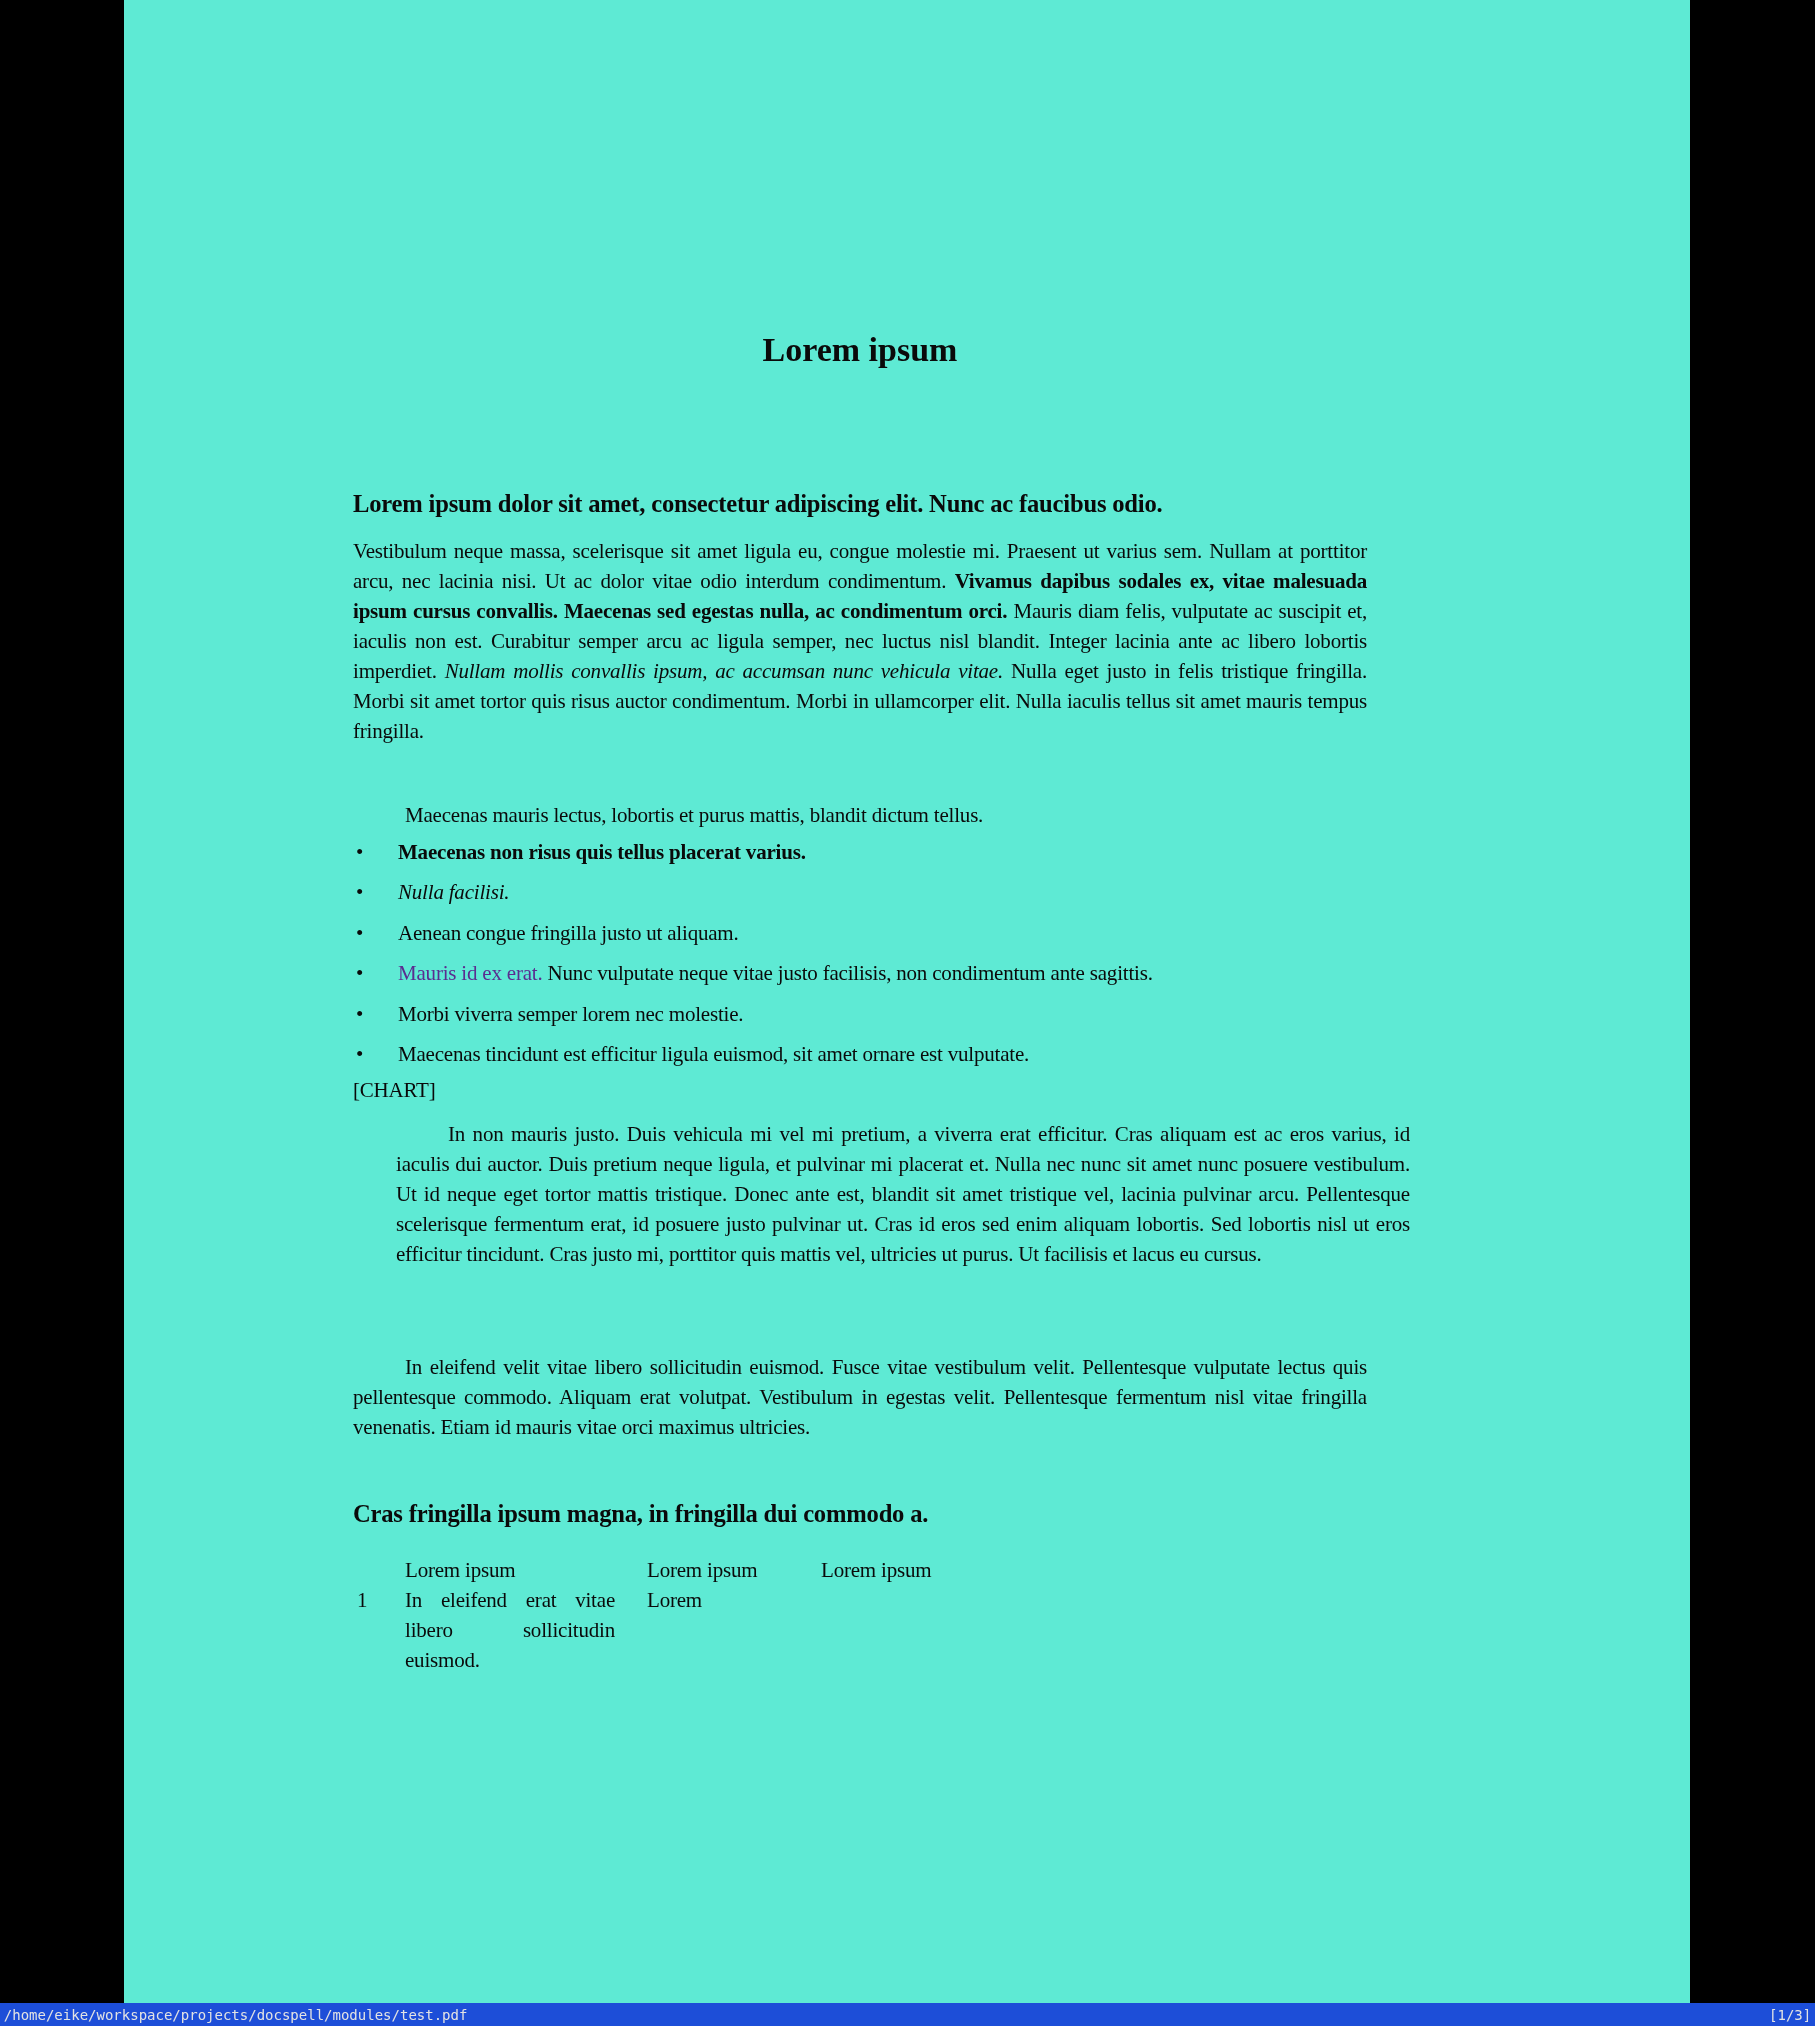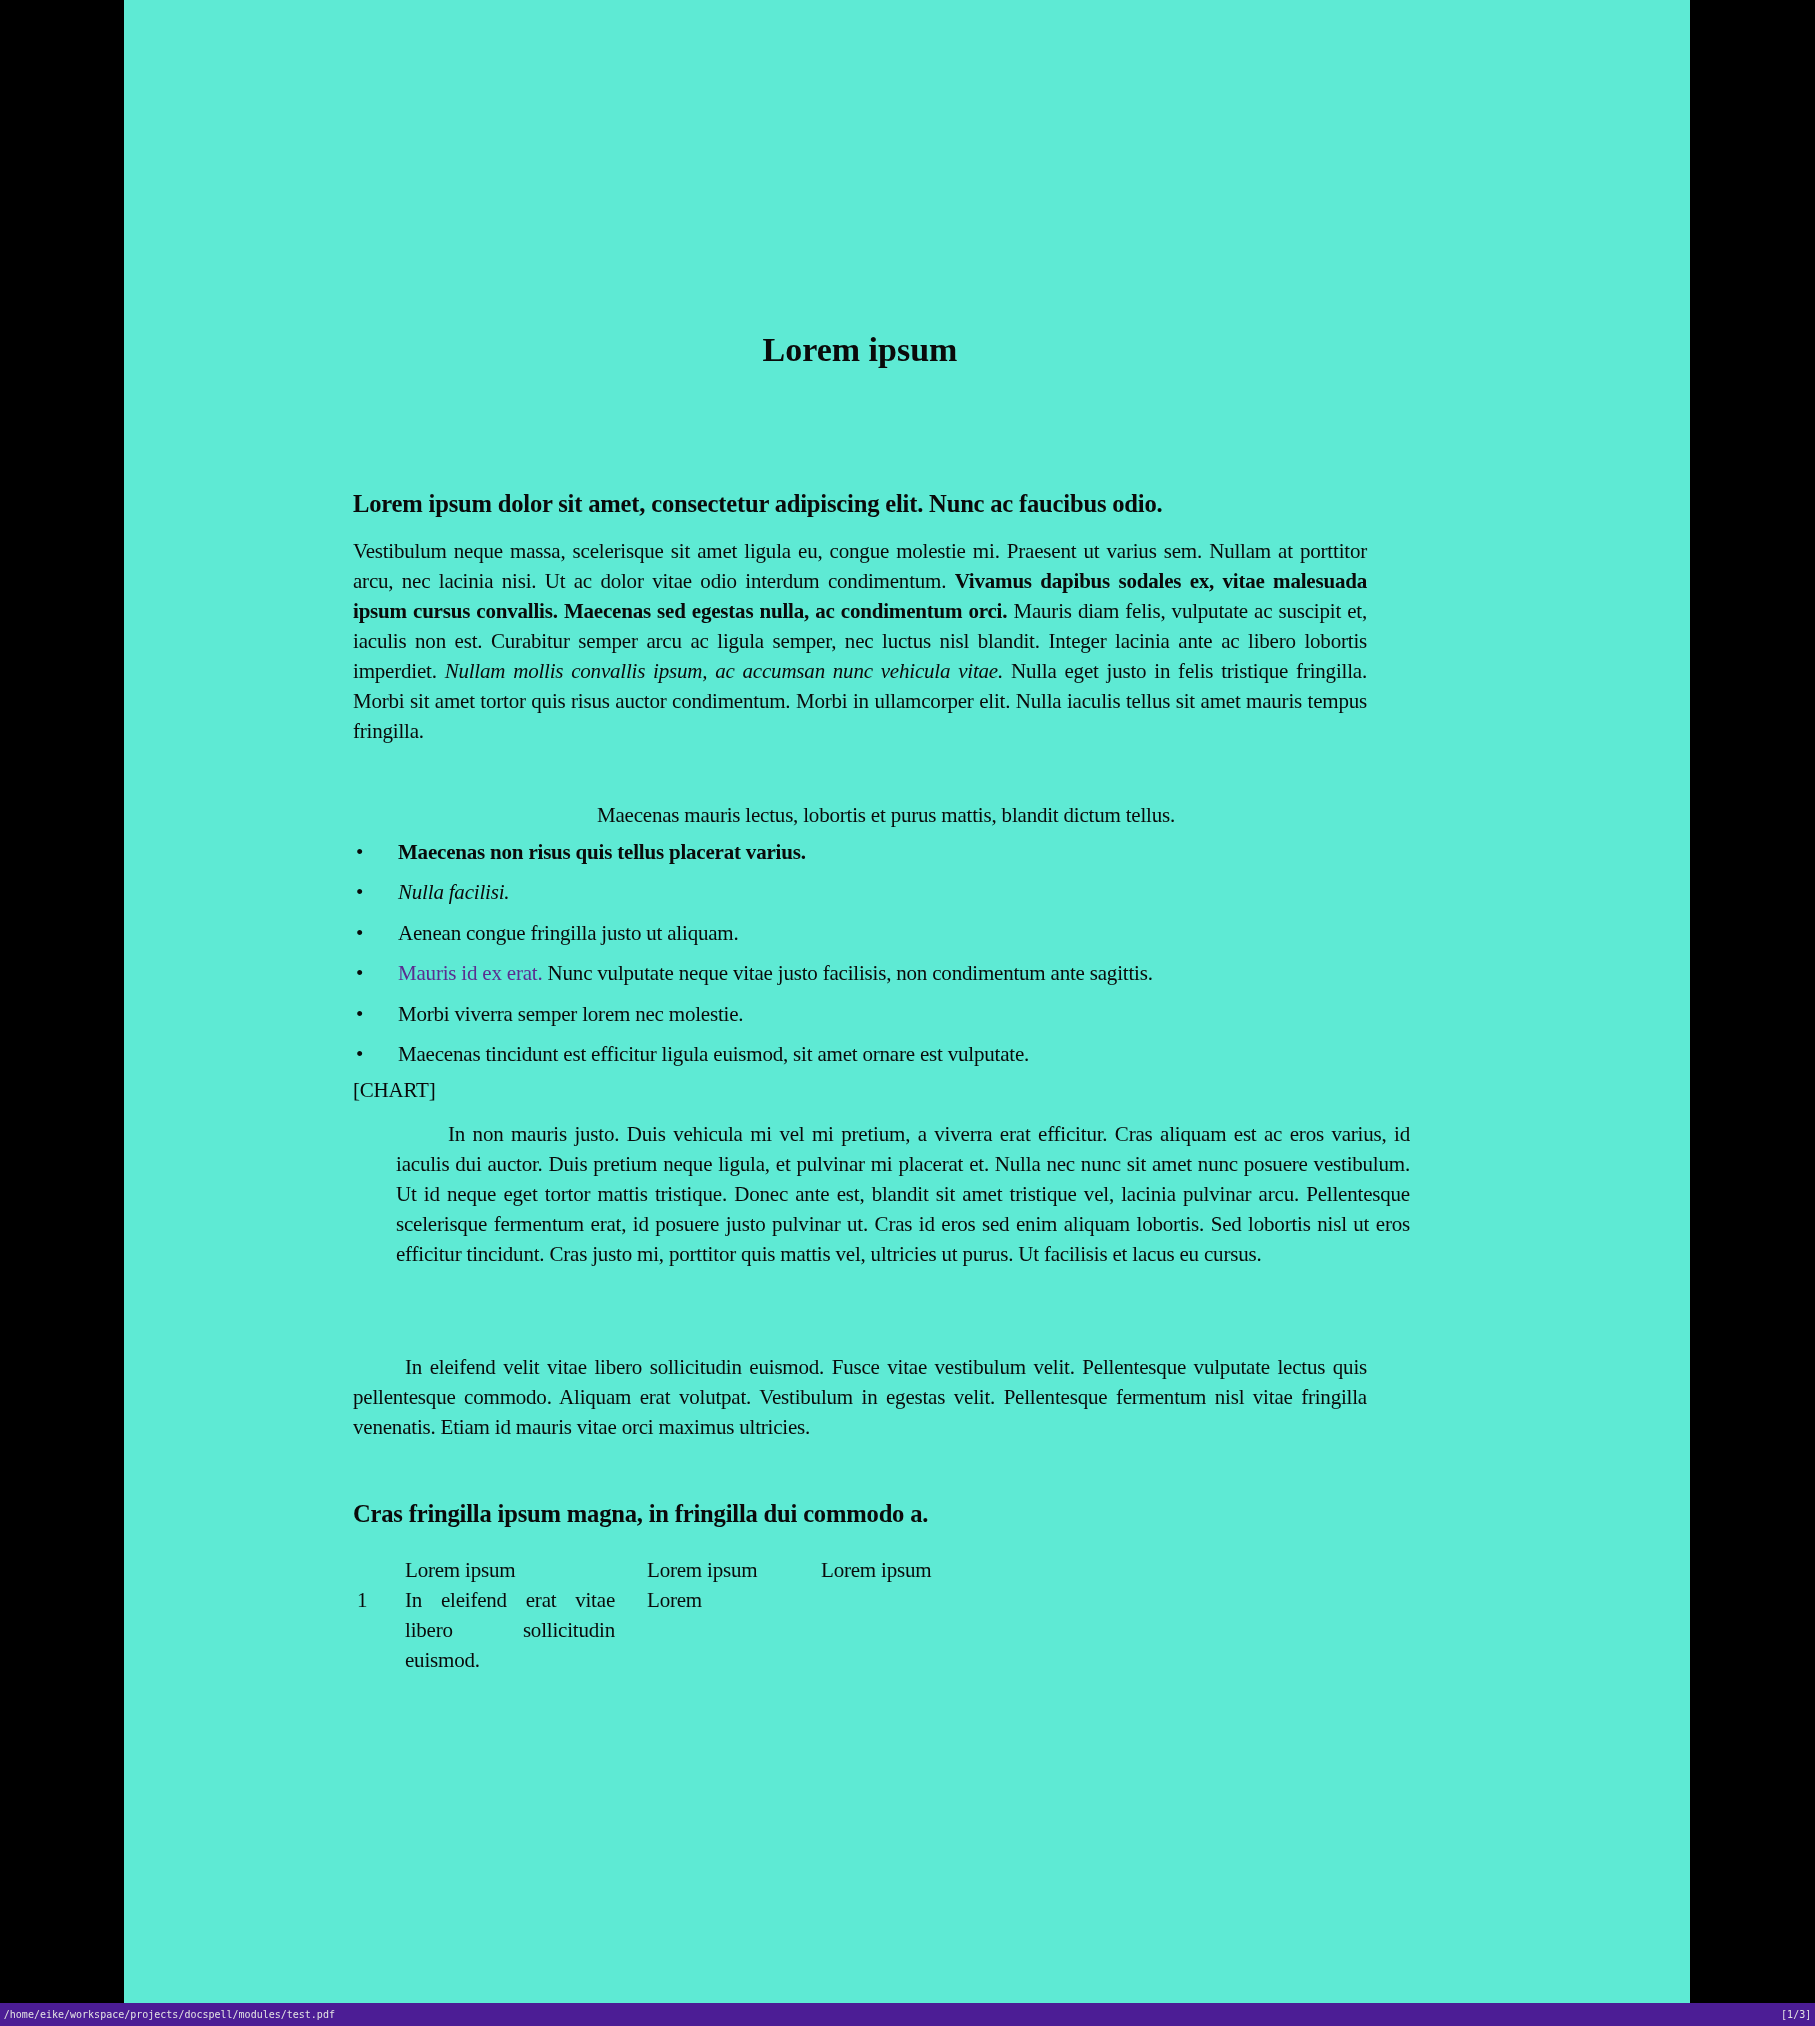--- a/index.html
+++ b/index.html
@@ -9,38 +9,38 @@
   .abs{position:absolute;}
   .doc-title{left:229px;top:330px;width:1014px;text-align:center;
              font-size:34px;font-weight:bold;line-height:40px;}
   .sec-heading{left:229px;width:1014px;font-size:24.6px;font-weight:bold;line-height:32px;
                letter-spacing:-0.2px;}
   .h1{top:488px;}
   .h2{top:1498px;}
   .body-text{font-size:21px;line-height:30px;letter-spacing:-0.2px;color:#0a0a0a;}
   .para{left:229px;width:1014px;text-align:justify;}
   .p1{top:536px;}
-  .intro-line{top:800px;text-indent:52px;text-align:center;}
+  .intro-line{top:800px;text-indent:52px;text-align:left;}
   .p3{top:1119px;text-indent:52px;margin-left:43px;}
   .p4{top:1352px;text-indent:52px;}
   .chart-ph{left:229px;top:1075px;}
   .bullets{left:232px;top:837px;width:1012px;margin:0;padding:0;list-style:none;}
   .bullets li{position:relative;padding-left:42px;margin:0 0 10.4px 0;text-align:left;}
   .bullets li .dot{position:absolute;left:0;top:0;}
   .tbl-header{top:1555px;}
   .tbl-row{top:1585px;}
   .tbl-num{left:233px;}
   .tbl-c1{left:281px;}
   .tbl-c1-cell{left:281px;width:210px;text-align:justify;}
   .tbl-c2{left:523px;}
   .tbl-c3{left:697px;}
-  .statusbar{position:absolute;left:0;bottom:0;width:100%;height:23px;background:#4c1d95;
+  .statusbar{position:absolute;left:0;bottom:0;width:100%;height:23px;background:#1d4ed8;
              display:flex;justify-content:space-between;align-items:center;
              padding:0 3.8px;box-sizing:border-box;
-             font-family:"DejaVu Sans Mono", monospace;font-size:10px;color:#e3e3e3;gap:12px;}
+             font-family:"DejaVu Sans Mono", monospace;font-size:14px;color:#e3e3e3;gap:12px;}
 </style>
 </head>
 <body>
 
 <div class="screen">
 
   <div class="page">
 
     <div class="abs doc-title">Lorem ipsum</div>
 

